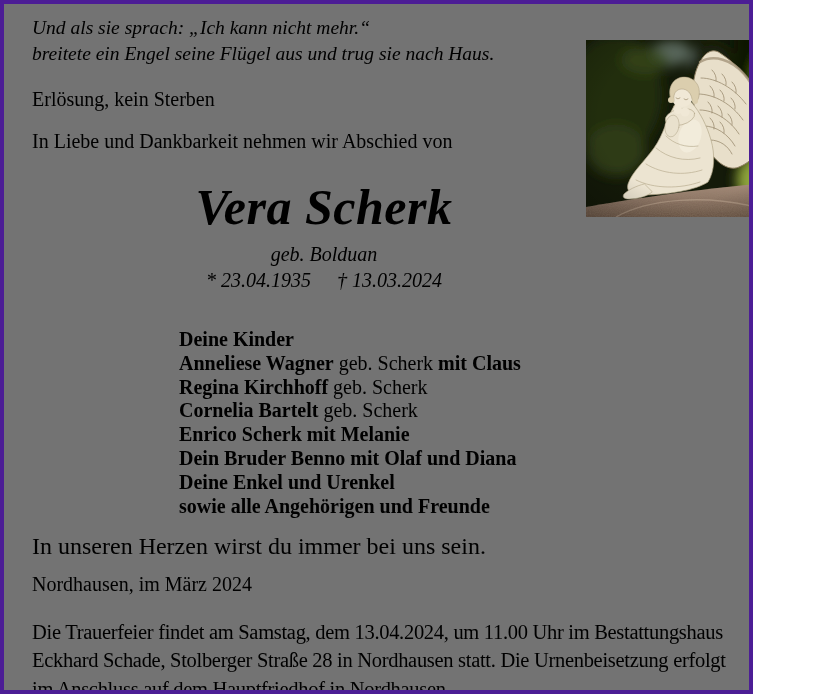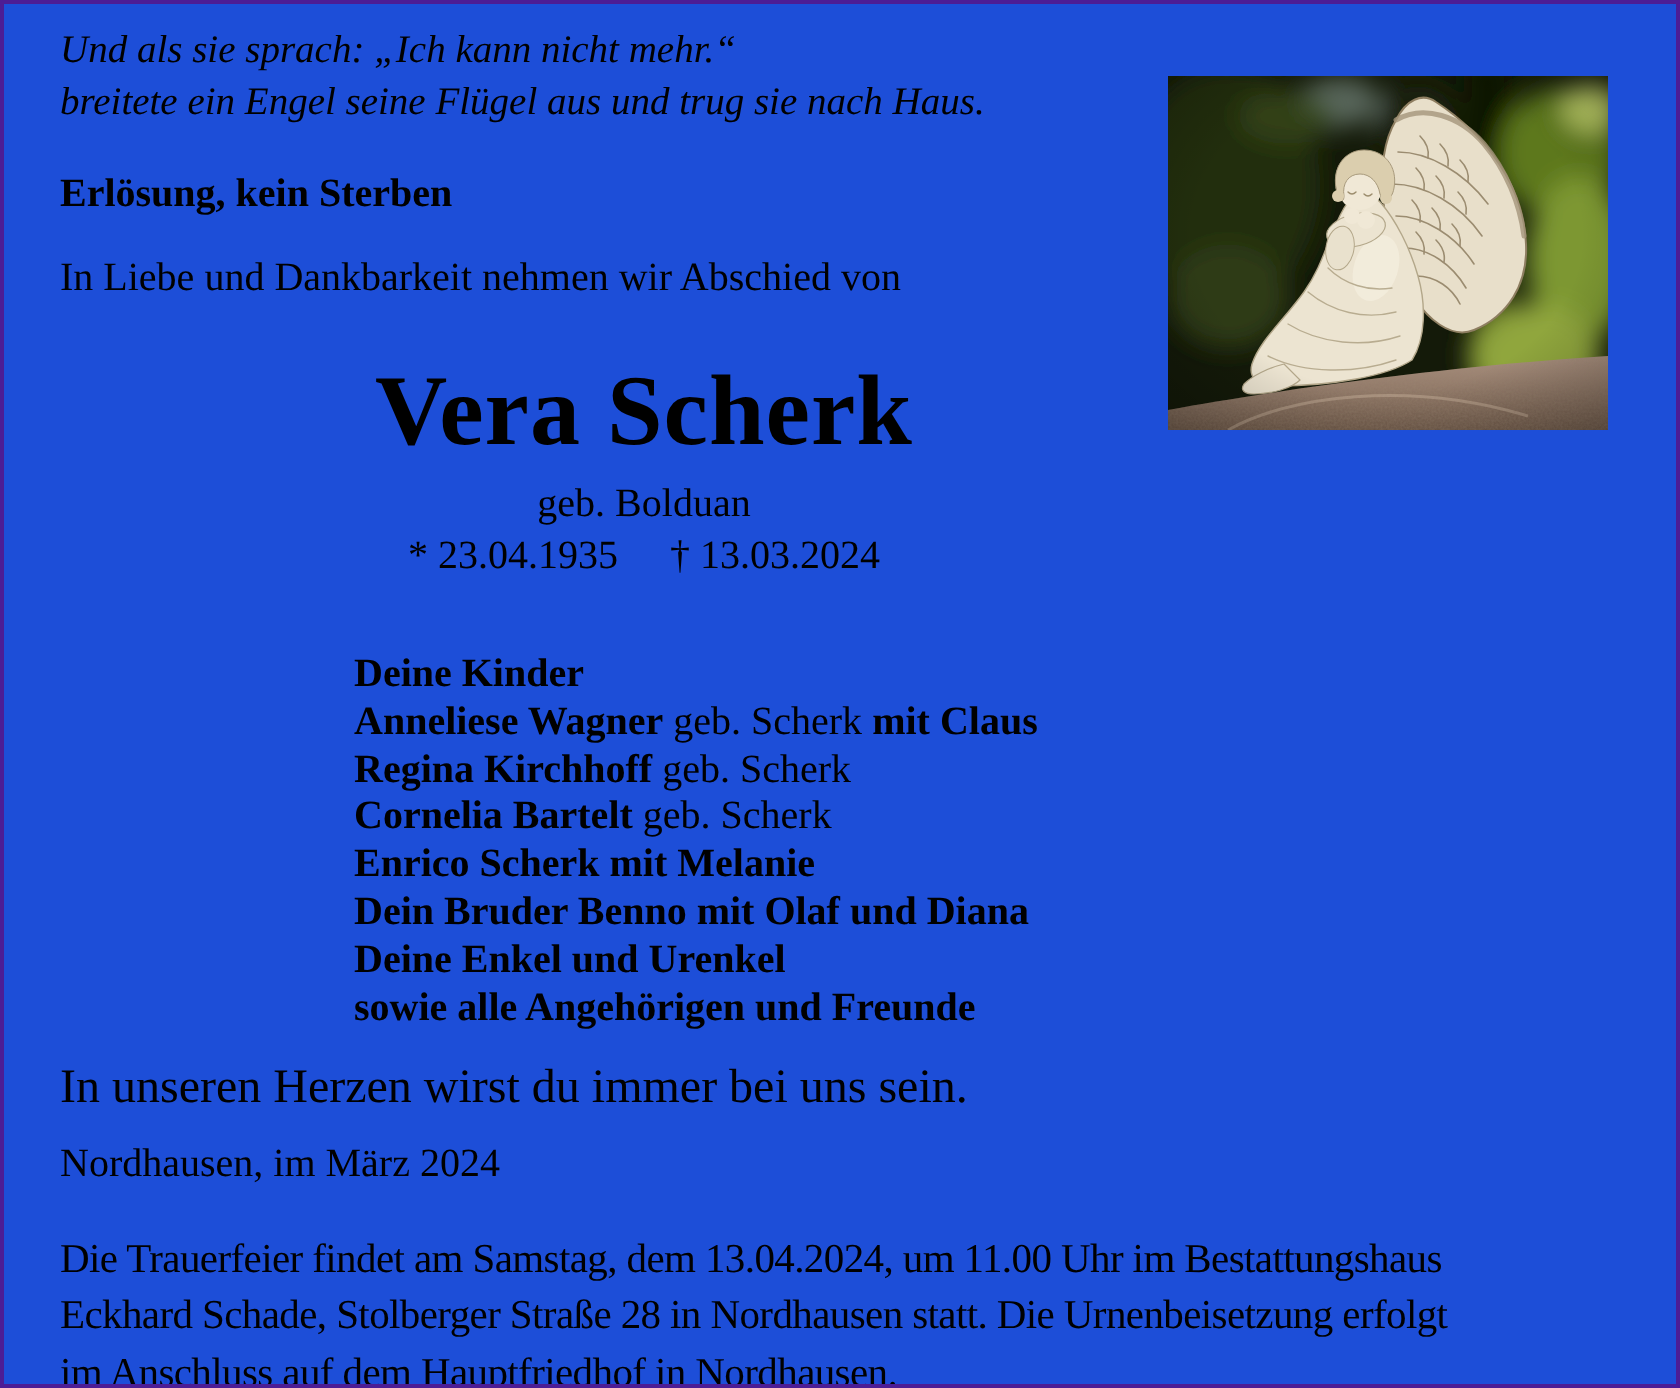--- a/index.html
+++ b/index.html
@@ -1,26 +1,26 @@
 <!DOCTYPE html>
 <html><head>
 <meta charset="utf-8">
 <style>
   html,body { margin:0; padding:0; background:#ffffff; }
   .page {
-    position:relative; width:840px; height:694px; box-sizing:border-box;
-    background:#1d4ed8; border:2px solid #4c1d95; overflow:hidden;
+    position:relative; width:753px; height:694px; box-sizing:border-box;
+    background:#737373; border:4px solid #4c1d95; overflow:hidden;
     font-family:"Liberation Serif","DejaVu Serif",serif; color:#000000;
   }
   .quote   { position:absolute; left:28px; top:11px; font-style:italic; font-size:19.5px; line-height:26px; }
-  .lead    { position:absolute; left:28px; top:84px;  font-size:20px;font-weight:bold; }
+  .lead    { position:absolute; left:28px; top:84px;  font-size:20px; }
   .intro   { position:absolute; left:28px; top:126px; font-size:20px; }
   .photo   { position:absolute; left:582px; top:36px; width:220px; height:177px; }
   .photo svg { display:block; }
-  .deceased{ position:absolute; left:120px; top:176px; width:400px; text-align:center; }
+  .deceased{ position:absolute; left:120px; top:176px; width:400px; text-align:center;font-style:italic; }
   .name    { font-size:50px; font-weight:bold; line-height:54px; letter-spacing:0.5px; }
   .maiden  { font-size:20px; margin-top:9px; }
   .dates   { font-size:20px; margin-top:3px; }
   .dates .gap { display:inline-block; width:26px; }
   .mourners{ position:absolute; left:175px; top:324px; font-size:20px; line-height:23.8px; }
   .mourners .b { font-weight:bold; }
   .closing { position:absolute; left:28px; top:529px; font-size:24px; }
   .dateline{ position:absolute; left:28px; top:569px; font-size:20px; }
   .dateline .b { font-weight:normal; }
   .funeral { position:absolute; left:28px; top:614px; font-size:20.5px; line-height:28.4px; letter-spacing:-0.3px; }

